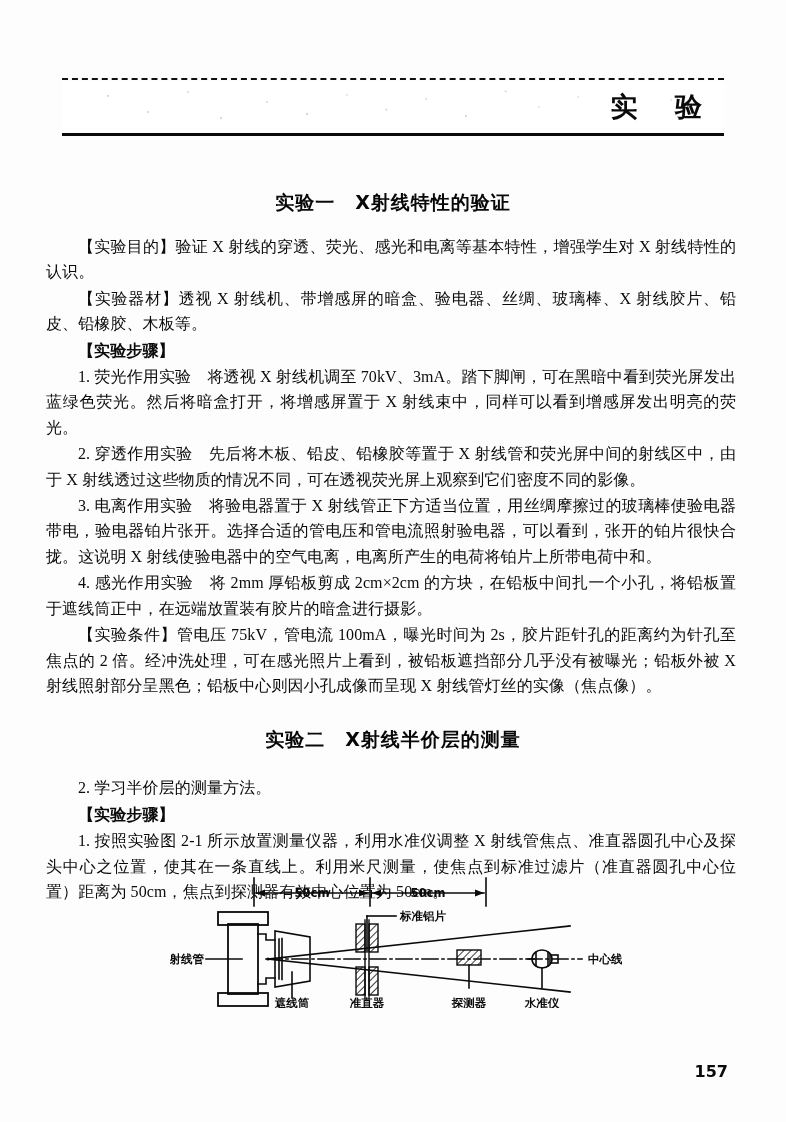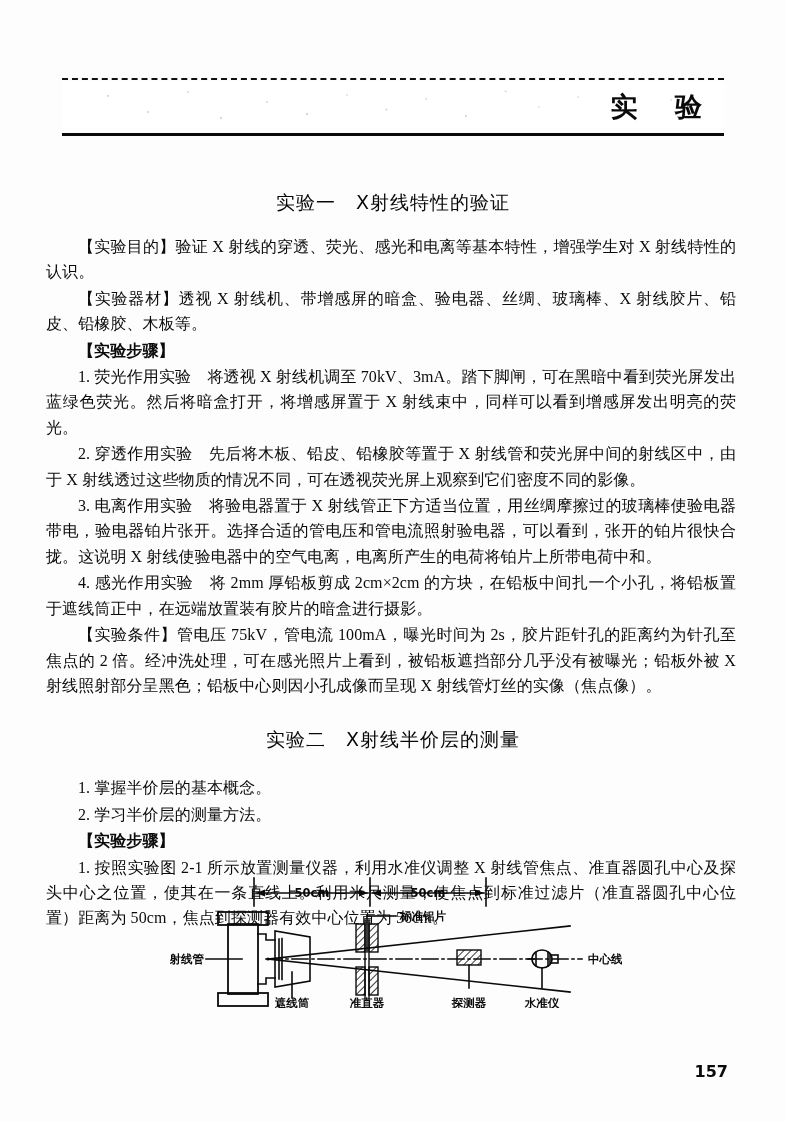--- a/index.html
+++ b/index.html
@@ -86,21 +86,21 @@
   
   .content {
     position: absolute;
     left: 46px;
     top: 176px;
     width: 694px;
   }
 
   h2.exp-title {
     font-family: "DejaVu Sans", "Liberation Sans", sans-serif;
-    font-weight: normal;
+    font-weight: bold;
     font-size: 19px;
     text-align: center;
     margin: 0;
     padding: 14px 0 18px 0;
     letter-spacing: 1px;
     color: #080808;
   }
   h2.exp-title.second {
     padding-top: 28px;
     padding-bottom: 22px;
@@ -175,21 +175,20 @@
     <p class="para indent">【实验器材】透视 X 射线机、带增感屏的暗盒、验电器、丝绸、玻璃棒、X 射线胶片、铅皮、铅橡胶、木板等。</p>
     <p class="para indent bold-label">【实验步骤】</p>
     <p class="para indent">1. 荧光作用实验　将透视 X 射线机调至 70kV、3mA。踏下脚闸，可在黑暗中看到荧光屏发出蓝绿色荧光。然后将暗盒打开，将增感屏置于 X 射线束中，同样可以看到增感屏发出明亮的荧光。</p>
     <p class="para indent">2. 穿透作用实验　先后将木板、铅皮、铅橡胶等置于 X 射线管和荧光屏中间的射线区中，由于 X 射线透过这些物质的情况不同，可在透视荧光屏上观察到它们密度不同的影像。</p>
     <p class="para indent">3. 电离作用实验　将验电器置于 X 射线管正下方适当位置，用丝绸摩擦过的玻璃棒使验电器带电，验电器铂片张开。选择合适的管电压和管电流照射验电器，可以看到，张开的铂片很快合拢。这说明 X 射线使验电器中的空气电离，电离所产生的电荷将铂片上所带电荷中和。</p>
     <p class="para indent">4. 感光作用实验　将 2mm 厚铅板剪成 2cm×2cm 的方块，在铅板中间扎一个小孔，将铅板置于遮线筒正中，在远端放置装有胶片的暗盒进行摄影。</p>
     <p class="para indent">【实验条件】管电压 75kV，管电流 100mA，曝光时间为 2s，胶片距针孔的距离约为针孔至焦点的 2 倍。经冲洗处理，可在感光照片上看到，被铅板遮挡部分几乎没有被曝光；铅板外被 X 射线照射部分呈黑色；铅板中心则因小孔成像而呈现 X 射线管灯丝的实像（焦点像）。</p>
 
     <h2 class="exp-title second">实验二　X射线半价层的测量</h2>
 
-    <p class="para indent">1. 掌握半价层的基本概念。</p>
     <p class="para indent">2. 学习半价层的测量方法。</p>
     <p class="para indent bold-label">【实验步骤】</p>
     <p class="para indent">1. 按照实验图 2-1 所示放置测量仪器，利用水准仪调整 X 射线管焦点、准直器圆孔中心及探头中心之位置，使其在一条直线上。利用米尺测量，使焦点到标准过滤片（准直器圆孔中心位置）距离为 50cm，焦点到探测器有效中心位置为 50cm。</p>
 
   </div>
 
   <div class="figure">
     <svg width="452" height="132" viewBox="0 0 452 132">
       <g stroke="#0a0a0a" fill="none" stroke-width="1.6" stroke-linecap="square">
 

